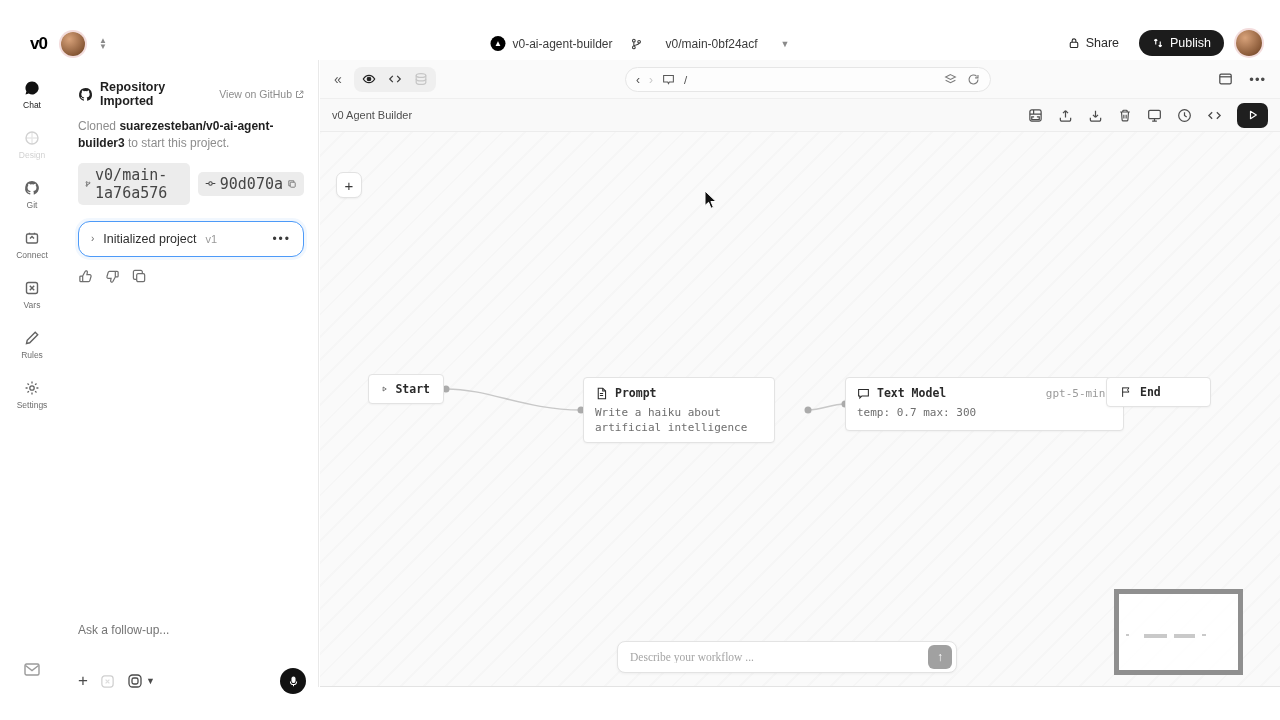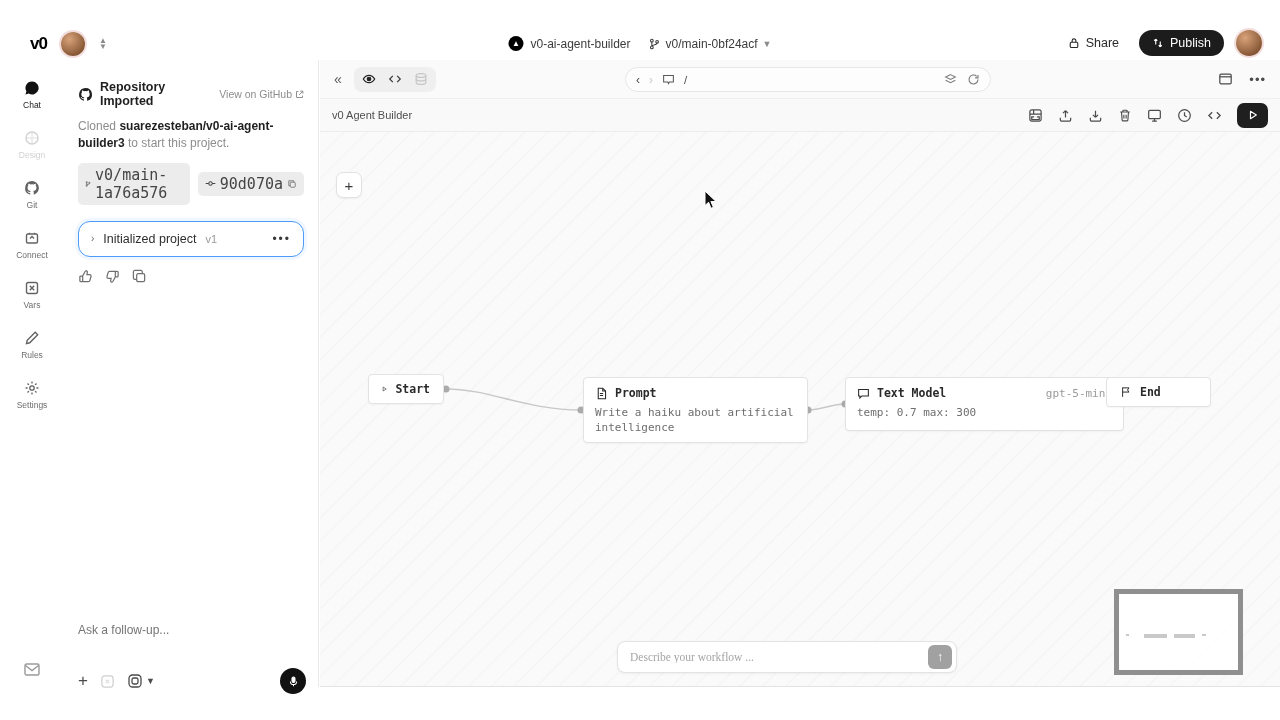--- a/index.html
+++ b/index.html
@@ -9,21 +9,21 @@
   
   .topbar { position:absolute; top:0; left:0; width:1280px; height:60px; background:#fff; }
   .tb-left { position:absolute; left:30px; top:32px; display:flex; align-items:center; gap:14px; }
   .logo { font-weight:800; font-size:17px; letter-spacing:-1px; color:#000; }
   .avatar { width:24px; height:24px; border-radius:50%; background:radial-gradient(circle at 35% 30%, #d8a27a, #8a5a38 70%, #5d3a22); box-shadow:0 0 0 2px #f3dcdc; }
   .chev-updown { display:flex; flex-direction:column; line-height:6px; font-size:8px; color:#8a8a8a; cursor:pointer; }
   .tb-center { position:absolute; left:50%; top:36px; transform:translateX(-50%); display:flex; align-items:center; gap:18px; }
   .proj-chip { display:flex; align-items:center; gap:7px; font-size:12px; color:#3c3c3c; }
   .vercel-dot { width:15px; height:15px; border-radius:50%; background:#000; display:flex; align-items:center; justify-content:center; }
   .vercel-dot span { color:#fff; font-size:8px; line-height:8px; }
-  .branch-chip { display:flex; align-items:center; gap:5px; font-size:12px; color:#3c3c3c; }
+  .branch-chip { display:flex; align-items:center; gap:23px; font-size:12px; color:#3c3c3c; }
   .tb-right { position:absolute; right:18px; top:30px; display:flex; align-items:center; gap:12px; }
   .share-btn { display:flex; align-items:center; gap:6px; font-size:12.5px; color:#2b2b2b; padding:5px 8px; border-radius:8px; cursor:pointer; }
   .publish-btn { display:flex; align-items:center; gap:6px; font-size:12.5px; color:#fff; background:#1c1c1c; padding:6px 13px; border-radius:16px; cursor:pointer; }
   .tb-right .avatar { width:26px; height:26px; }
 
   
   .rail { position:absolute; left:0; top:64px; width:64px; bottom:0; display:flex; flex-direction:column; align-items:center; padding-top:10px; }
   .rail-item { width:56px; display:flex; flex-direction:column; align-items:center; gap:4px; margin-bottom:8px; padding:6px 0; cursor:pointer; color:#636363; }
   .rail-item .lbl { font-size:8.5px; color:#6e6e6e; }
   .rail-item.active { color:#111; }
@@ -395,21 +395,21 @@
       </g>
     </svg>
 
     <div class="node slim" style="left:48px;top:242px;width:76px;height:30px;">
       <svg width="12" height="12" viewBox="0 0 12 12">
           <path d="M2.5 1.5l7 4.5-7 4.5z" fill="none" stroke="#2a2a2a" stroke-width="1.3" stroke-linejoin="round"></path>
         </svg>
       <span class="node-title">Start</span>
     </div>
 
-    <div class="node" style="left:263px;top:245px;width:225px;height:66px;">
+    <div class="node" style="left:263px;top:245px;width:192px;height:66px;">
       <div class="node-head">
         <svg width="13" height="13" viewBox="0 0 16 16" fill="none" stroke="#2a2a2a" stroke-width="1.3">
             <path d="M4 1.5h5.5L13 5v9.5H4z"></path>
             <path d="M9.5 1.5V5H13M6 8h4M6 10.5h4"></path>
           </svg>
         <span class="node-title">Prompt</span>
       </div>
       <div class="node-body">Write a haiku about artificial intelligence</div>
     </div>
 

